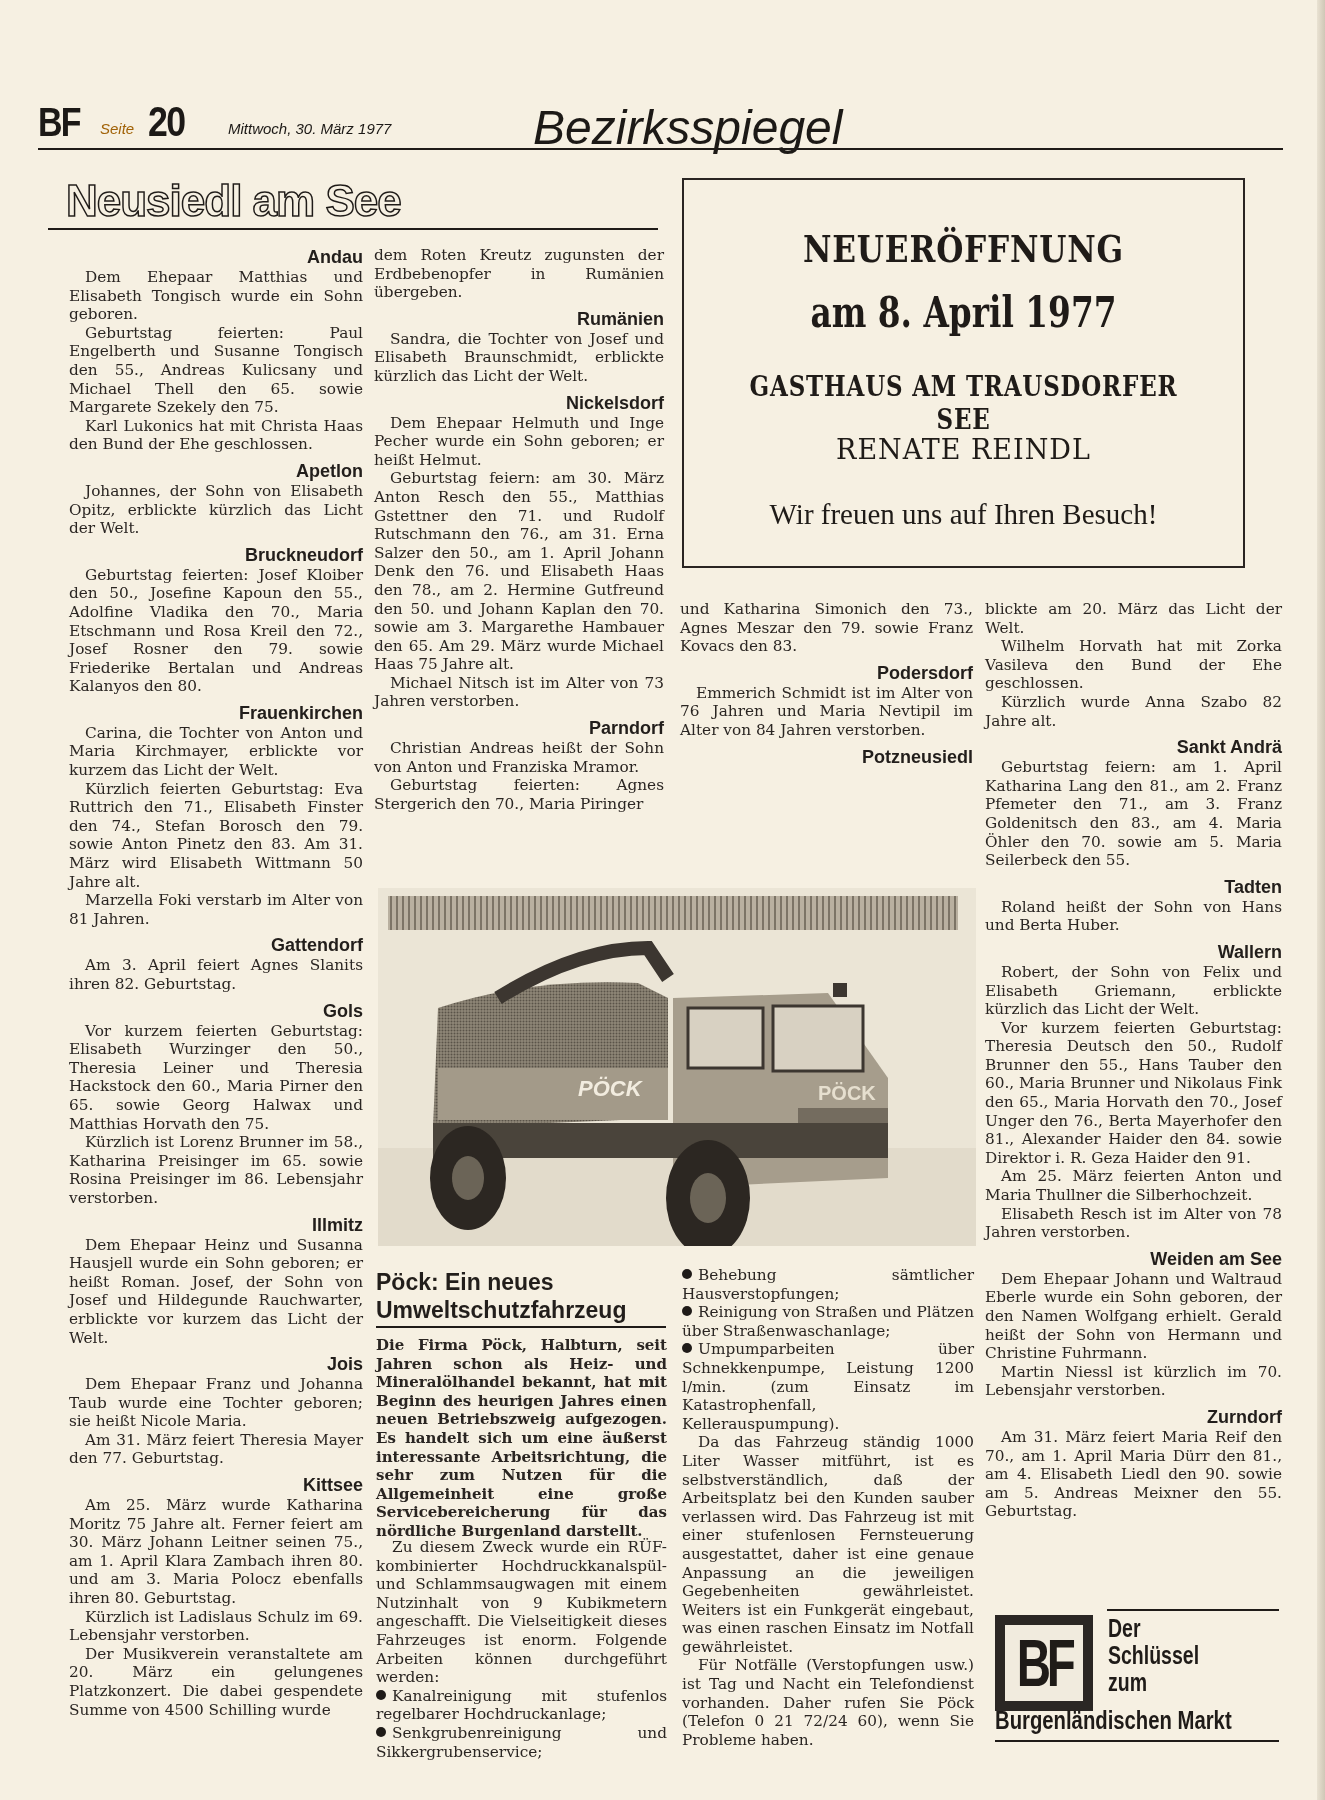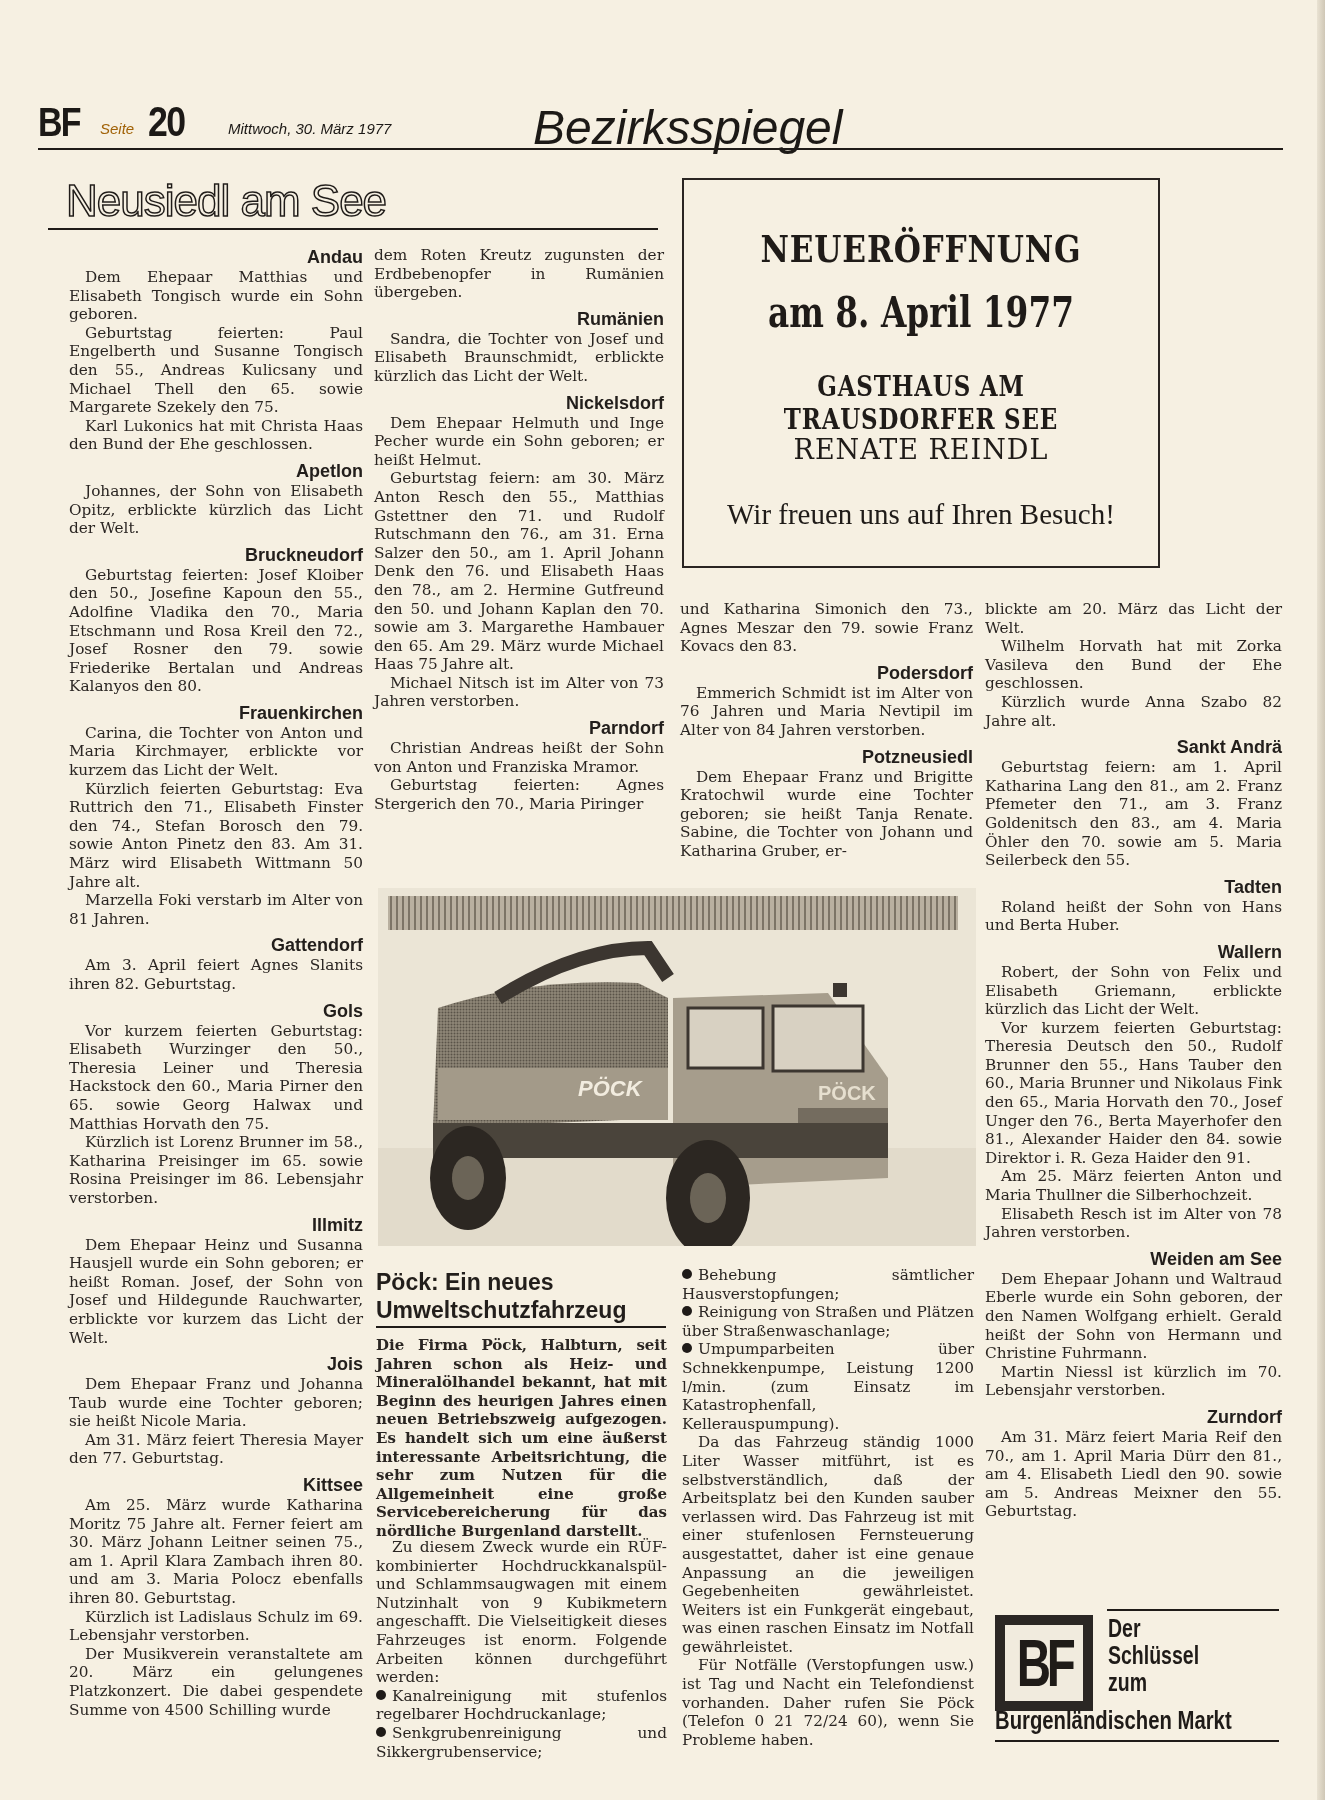--- a/index.html
+++ b/index.html
@@ -15,36 +15,36 @@
   .masthead { position:absolute; left:38px; top:98px; width:1260px; height:48px; }
   .mh-bf { position:absolute; left:0; top:2px; font-family:"Liberation Sans", sans-serif; font-weight:bold; font-size:40px; letter-spacing:-2px; transform:scaleX(0.85); transform-origin:left; color:#1c1916; }
   .mh-seite { position:absolute; left:62px; top:22px; font-family:"Liberation Sans", sans-serif; font-style:italic; font-size:15px; color:#a16207; }
   .mh-num { position:absolute; left:110px; top:0px; font-family:"Liberation Sans", sans-serif; font-weight:bold; font-size:42px; transform:scaleX(0.85); transform-origin:left; color:#1c1916; letter-spacing:-2px; }
   .mh-date { position:absolute; left:190px; top:22px; font-family:"Liberation Sans", sans-serif; font-style:italic; font-size:15px; color:#1c1916; }
   .mh-section { position:absolute; left:495px; top:2px; font-family:"Liberation Sans", sans-serif; font-style:italic; font-size:48px; color:#1c1916; }
   .mh-rule { position:absolute; left:38px; top:148px; width:1245px; height:2px; background:#1f1b18; }
 
   
   .section-title { position:absolute; left:66px; top:176px; font-family:"Liberation Sans", sans-serif; font-size:44px; letter-spacing:-1px;
-    color:#f6f0e2; -webkit-text-stroke:1.5px #1f1b18; }
+    color:#f6f0e2;font-weight:bold; -webkit-text-stroke:1.5px #1f1b18; }
   .section-rule { position:absolute; left:48px; top:228px; width:610px; height:2px; background:#1f1b18; }
 
   
   .col { position:absolute; font-size:15.3px; line-height:18.6px; text-align:justify; }
   .col1 { left:69px; top:246px; width:294px; }
   .col2 { left:374px; top:246px; width:290px; }
   .col3 { left:680px; top:600px; width:293px; }
   .col4 { left:985px; top:600px; width:297px; }
   .place { font-family:"Liberation Sans", sans-serif; font-weight:bold; font-size:18px; line-height:22px; margin-top:6px; text-align:right; color:#221e1b; }
   .place.first { margin-top:0; }
   .p { text-indent:16px; margin:0; }
   .p.noind { text-indent:0; }
 
   
-  .ad-box { position:absolute; left:682px; top:178px; width:478px; height:390px; border:2px solid #2a2522; box-sizing:border-box; text-align:center; }
+  .ad-box { position:absolute; left:682px; top:178px; width:563px; height:390px; border:2px solid #2a2522; box-sizing:border-box; text-align:center; }
   .ad-l1 { position:absolute; left:0; right:0; top:46px; font-family:"DejaVu Serif", serif; font-weight:bold; font-size:38px; transform:scaleX(0.82); color:#1f1b18; letter-spacing:1px; }
   .ad-l2 { position:absolute; left:0; right:0; top:108px; font-family:"DejaVu Serif", serif; font-weight:bold; font-size:42px; transform:scaleX(0.78); color:#1f1b18; }
   .ad-l3 { position:absolute; left:0; right:0; top:190px; font-family:"DejaVu Serif", serif; font-weight:bold; font-size:28px; transform:scaleX(0.82); color:#1f1b18; letter-spacing:1px; }
   .ad-l4 { position:absolute; left:0; right:0; top:238px; font-family:"DejaVu Serif", serif; font-size:27px; color:#1f1b18; letter-spacing:1px;margin-top:16px; }
   .ad-l5 { position:absolute; left:0; right:0; top:318px; font-family:"Liberation Serif", serif; font-size:29px; color:#1f1b18; }
 
   
   .photo { position:absolute; left:378px; top:888px; width:598px; height:358px; background:#e6dfcf; overflow:hidden; }
   .photo svg { display:block; }
 
@@ -122,21 +122,20 @@
     <p class="p">Michael Nitsch ist im Alter von 73 Jahren verstorben.</p>
     <div class="place">Parndorf</div>
     <p class="p">Christian Andreas heißt der Sohn von Anton und Franziska Mramor.</p>
     <p class="p">Geburtstag feierten: Agnes Stergerich den 70., Maria Piringer</p>
   </div>
 <div class="col col3">
     <p class="p noind">und Katharina Simonich den 73., Agnes Meszar den 79. sowie Franz Kovacs den 83.</p>
     <div class="place">Podersdorf</div>
     <p class="p">Emmerich Schmidt ist im Alter von 76 Jahren und Maria Nevtipil im Alter von 84 Jahren verstorben.</p>
     <div class="place">Potzneusiedl</div>
-    <p class="p">Dem Ehepaar Franz und Brigitte Kratochwil wurde eine Tochter geboren; sie heißt Tanja Renate. Sabine, die Tochter von Johann und Katharina Gruber, er-</p>
   </div>
 <div class="col col4">
     <p class="p noind">blickte am 20. März das Licht der Welt.</p>
     <p class="p">Wilhelm Horvath hat mit Zorka Vasileva den Bund der Ehe geschlossen.</p>
     <p class="p">Kürzlich wurde Anna Szabo 82 Jahre alt.</p>
     <div class="place">Sankt Andrä</div>
     <p class="p">Geburtstag feiern: am 1. April Katharina Lang den 81., am 2. Franz Pfemeter den 71., am 3. Franz Goldenitsch den 83., am 4. Maria Öhler den 70. sowie am 5. Maria Seilerbeck den 55.</p>
     <div class="place">Tadten</div>
     <p class="p">Roland heißt der Sohn von Hans und Berta Huber.</p>
     <div class="place">Wallern</div>

